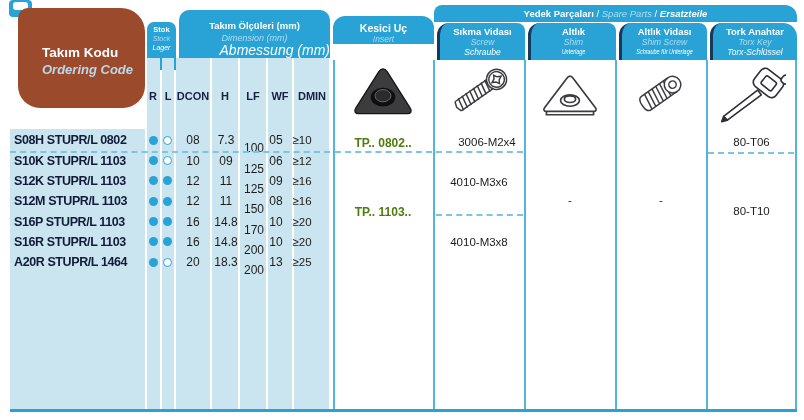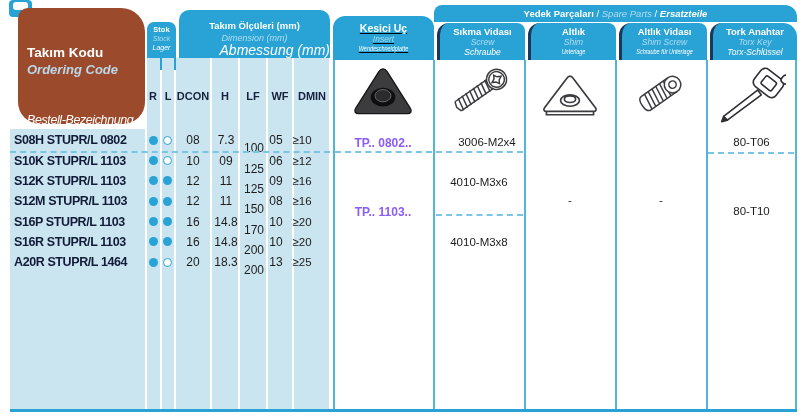--- a/index.html
+++ b/index.html
@@ -5,22 +5,22 @@
   html,body{margin:0;padding:0;background:#fff;}
   .canvas{position:relative;width:804px;height:420px;background:#fff;overflow:hidden;
           font-family:"Liberation Sans", sans-serif;}
   .abs{position:absolute;}
 
   
   .tab{left:9px;top:0;width:23px;height:17px;background:#29a3d5;border-radius:4px;}
   .tab-inner{left:4px;top:2px;width:15px;height:8px;background:#fff;border-radius:3px;}
 
   
-  .brown{left:18px;top:8px;width:127px;height:116px;background:#9c4a2c;
-         border-radius:10px 24px 22px 22px;box-sizing:border-box;padding:36px 0 0 9px;}
+  .brown{left:18px;top:8px;width:127px;height:100px;background:#9c4a2c;
+         border-radius:10px 24px 22px 22px;box-sizing:border-box;padding:36px 0 0 24px;}
   .brown .l1{display:block;font-size:13.5px;font-weight:bold;color:#fff;line-height:17px;white-space:nowrap;}
   .brown .l2{display:block;font-size:13px;font-weight:bold;font-style:italic;color:#b8d9ea;line-height:17px;white-space:nowrap;}
   .brown .l3{display:block;font-size:12.5px;font-style:italic;color:#fff;line-height:17px;white-space:nowrap;letter-spacing:-0.4px;margin-top:34px;}
 
   
   .cyanbox{background:#29a3d5;text-align:center;box-sizing:border-box;}
   .stok{left:147px;top:22px;width:29px;height:48px;border-radius:7px 7px 0 0;padding-top:3px;}
   .stok .t{display:block;font-size:7.5px;font-weight:bold;color:#fff;line-height:9px;}
   .stok .e{display:block;font-size:7px;font-style:italic;color:#aedcf0;line-height:9px;}
   .stok .d{display:block;font-size:7px;font-style:italic;color:#fff;line-height:9px;}
@@ -35,21 +35,21 @@
   .banner .bt{font-weight:bold;}
   .banner .be{font-style:italic;color:#aedcf0;}
   .banner .bd{font-style:italic;font-weight:bold;text-align:center;}
 
   
   .sphead{background:#29a3d5;text-align:center;box-sizing:border-box;border-left:3px solid #16395c;}
   .sphead .t{display:block;font-size:9.5px;font-weight:bold;color:#fff;line-height:11px;}
   .sphead .e{display:block;font-size:8.5px;font-style:italic;color:#aedcf0;line-height:10px;}
   .sphead .d{display:block;font-size:8.5px;font-style:italic;color:#fff;line-height:10px;}
   .sphead .cond{transform:scaleX(0.78);transform-origin:center;font-size:7px;}
-  .h-insert{left:333px;top:16px;width:101px;height:44px;border-radius:12px 12px 0 0;border-left:none;padding-top:6px;text-decoration:underline;}
+  .h-insert{left:333px;top:16px;width:101px;height:28px;border-radius:12px 12px 0 0;border-left:none;padding-top:6px;}
   .h-insert .t{font-size:10.5px;line-height:12px;}
   .h-screw{left:437px;top:23px;width:88px;height:37px;border-radius:12px 8px 0 0;padding-top:3px;}
   .h-shim{left:528px;top:23px;width:88px;height:37px;border-radius:12px 8px 0 0;padding-top:3px;}
   .h-shimscrew{left:619px;top:23px;width:88px;height:37px;border-radius:12px 8px 0 0;padding-top:3px;}
   .h-torx{left:710px;top:23px;width:87px;height:37px;border-radius:12px 14px 0 0;padding-top:3px;}
 
   
   .lb{background:#cbe5f0;top:58px;height:352px;}
   .lb-name{left:10px;top:129px;width:135px;height:281px;background:#cbe5f0;}
   .lb-r{left:147px;width:13px;} .lb-l{left:162px;width:12px;}
@@ -73,21 +73,21 @@
   .c-dmin{width:36px;font-size:11.5px;}
   .dot{width:9px;height:9px;border-radius:50%;box-sizing:border-box;}
   .dot.filled{background:#29a3d5;}
   .dot.open{background:#fff;border:1.7px solid #29a3d5;}
 
   
   .dash{border-top:2px dashed #79c5e3;height:0;}
 
   
   .spv{text-align:center;font-size:11.5px;color:#1c1c1c;}
-  .spv.bold{font-weight:bold;font-size:12px;color:#8b5cf6;}
+  .spv.bold{font-weight:bold;font-size:12px;color:#4d7c0f;}
 
   
   .bottomline{left:10px;top:409px;width:787px;height:3px;background:#29a3d5;}
 
   .icon{display:block;}
 </style>
 </head>
 <body>
 
 <div class="canvas">

